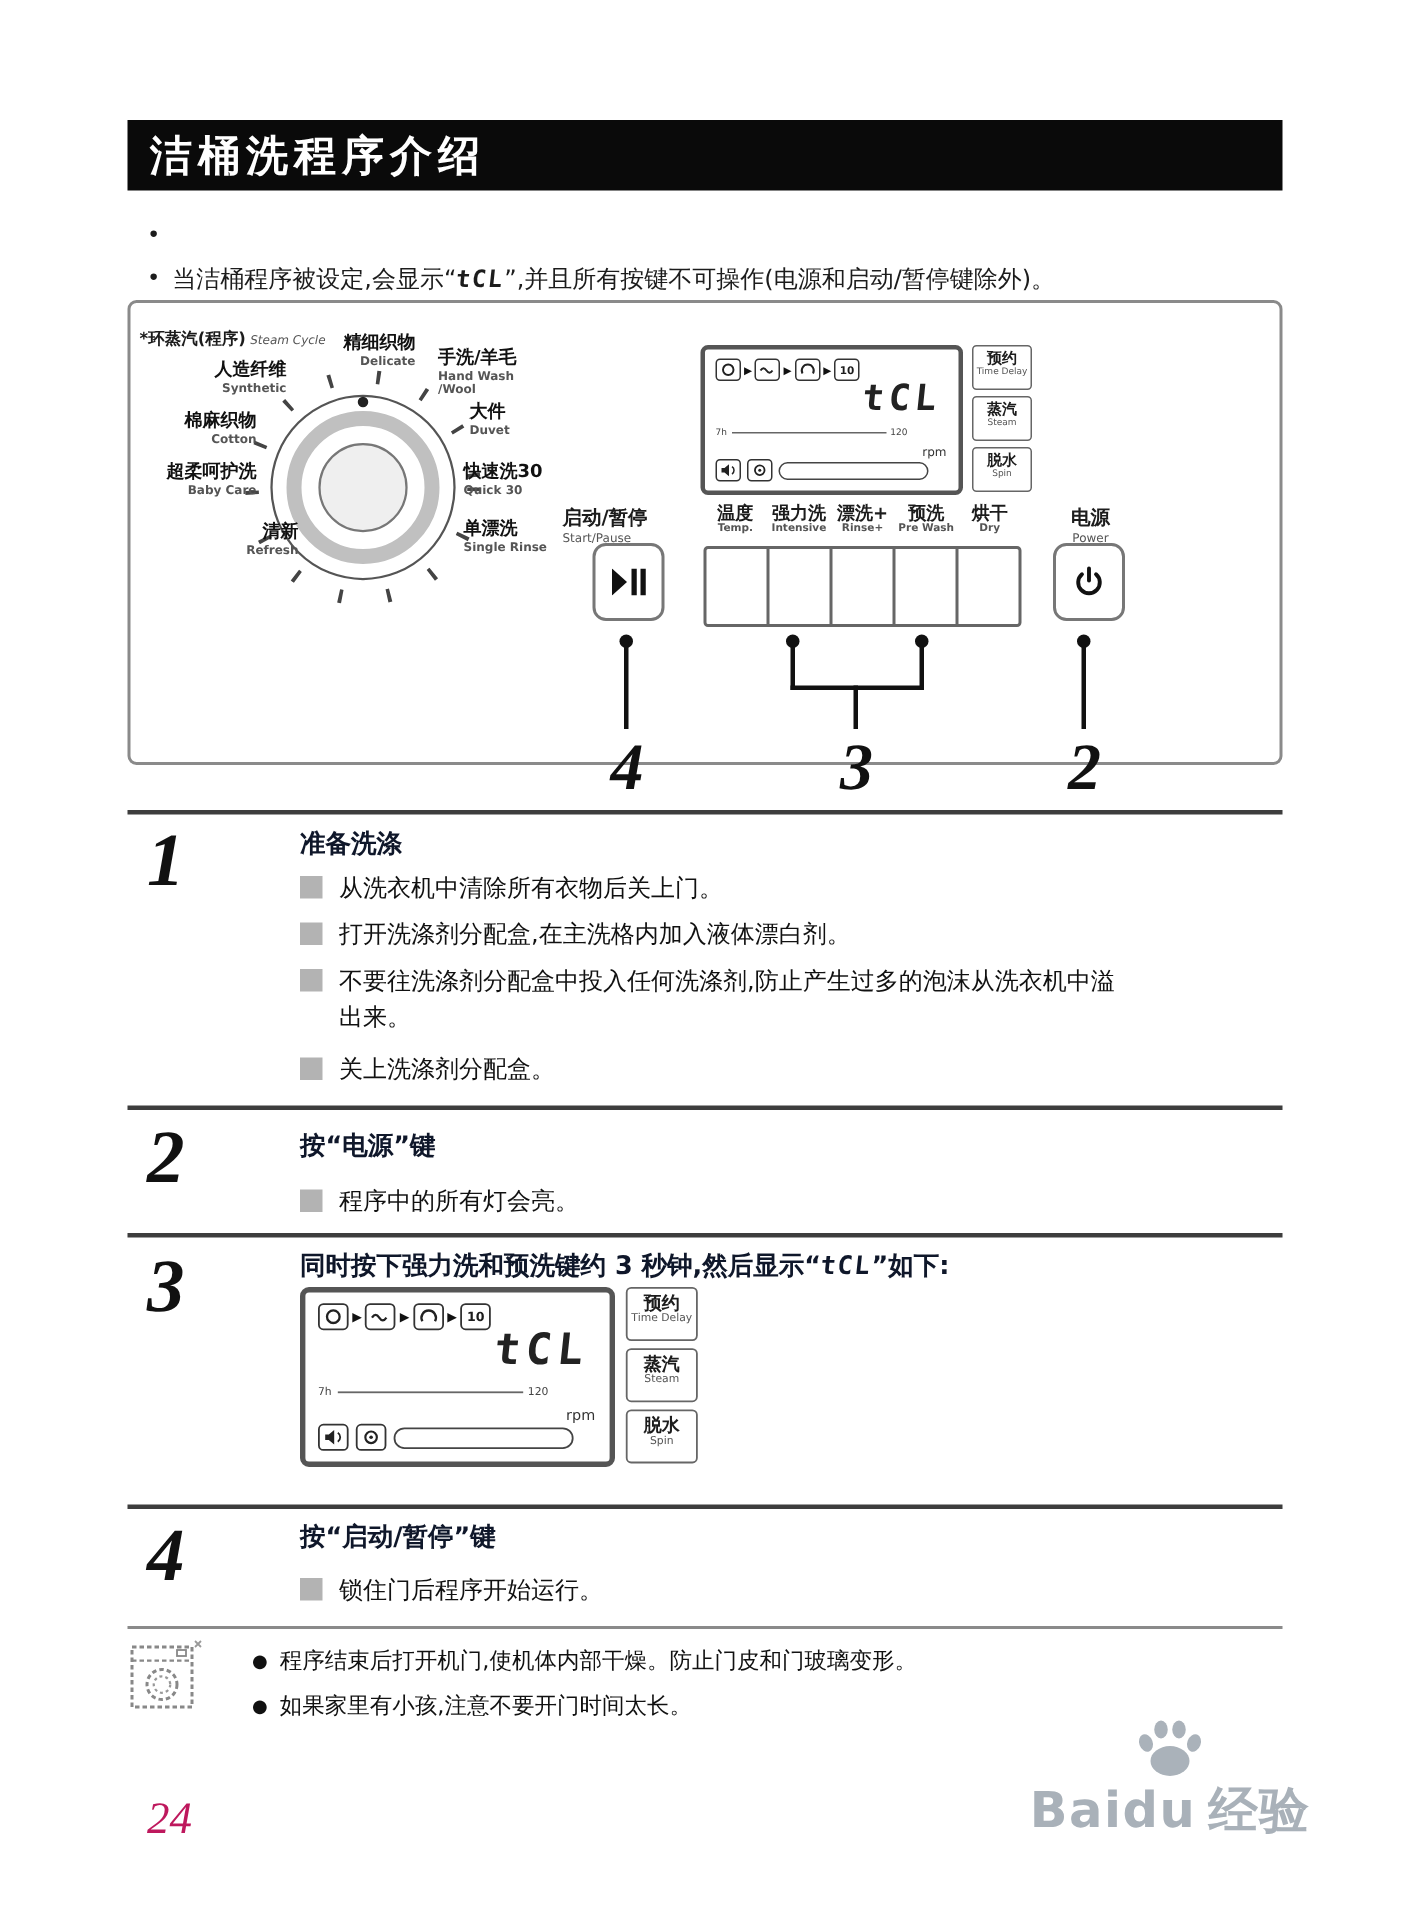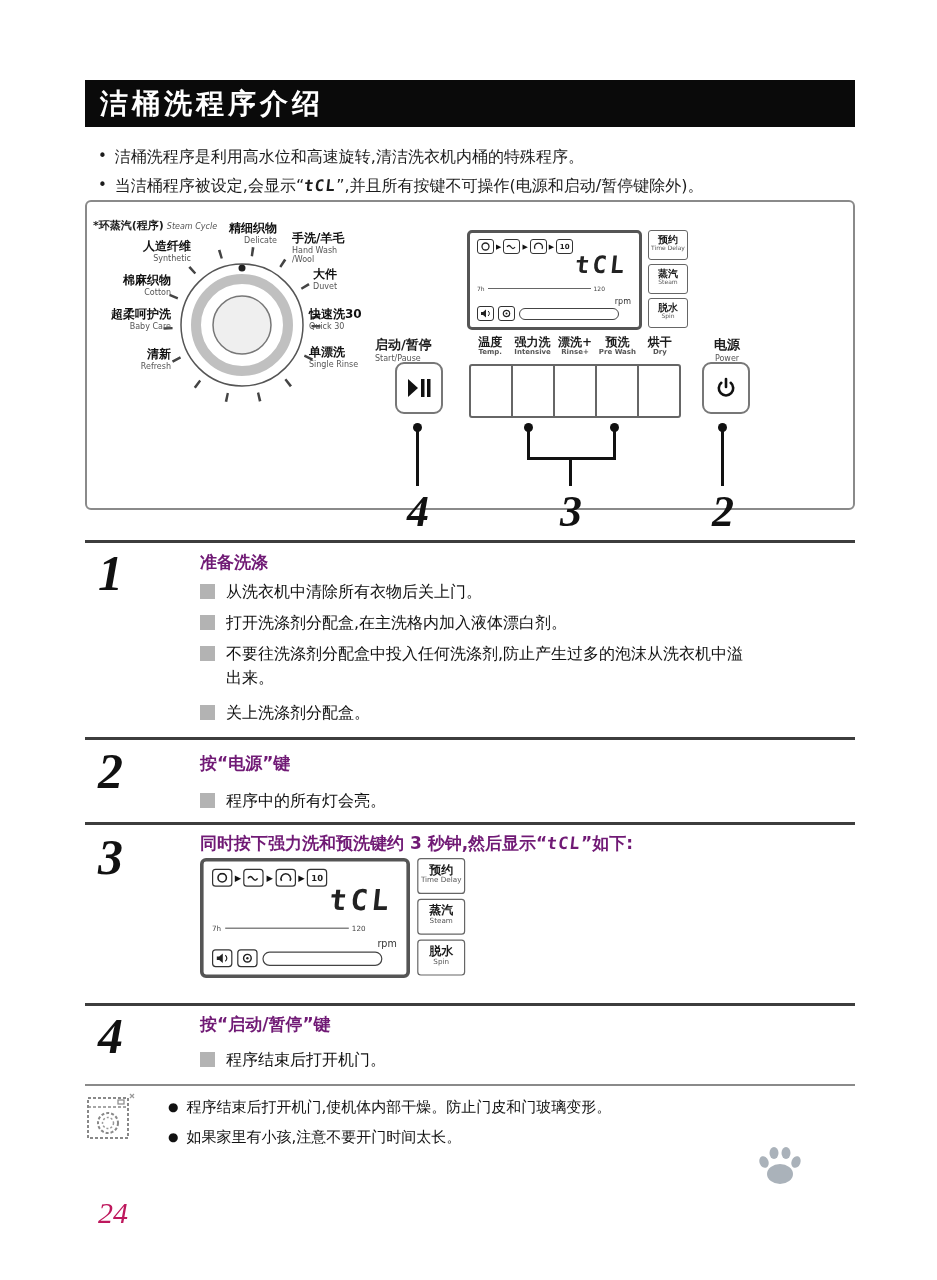--- a/index.html
+++ b/index.html
@@ -11,21 +11,21 @@
     font-size:28px;font-weight:700;line-height:47px;padding-left:15px;letter-spacing:4px}
 
   
   .intro{position:absolute;left:98px;top:142px;width:760px;font-size:16px;color:#1c1c1c}
   .ib{display:flex;gap:8px;line-height:29px}
   .ib .dot{font-size:15px;line-height:29px}
 
   
   .diagram{position:absolute;left:85px;top:200px;width:770px;height:310px;border:2px solid #8a8a8a;border-radius:6px;background:#fff}
   .dlabel{position:absolute;font-size:12px;font-weight:700;color:#111;line-height:1.15}
-  .dlabel .en{display:block;font-size:8px;color:#555;font-weight:400}
+  .dlabel .en{display:block;font-size:8px;color:#555;font-weight:700}
   .dlabel.right{text-align:right}
   .steam{position:absolute;left:6px;top:16px;font-size:11px;font-weight:700}
   .steam .en{font-size:8px;color:#555;font-weight:400;font-style:italic;margin-left:3px}
 
   .dialsvg{position:absolute;left:60px;top:28px}
 
   .sp-label{position:absolute;left:288px;top:134px;width:80px;text-align:left;font-size:13px;font-weight:700}
   .sp-label .en{display:block;font-size:8px;color:#555;font-weight:400}
   .round-btn{position:absolute;width:48px;height:52px;border:2px solid #777;border-radius:9px;display:flex;align-items:center;justify-content:center;background:#fff}
   .sp-btn{left:308px;top:160px}
@@ -64,21 +64,21 @@
   .vline{position:absolute;width:3px;background:#111}
   .hline{position:absolute;height:3px;background:#111}
   .cdot{position:absolute;width:9px;height:9px;border-radius:50%;background:#111}
   .callout-num{position:absolute;width:40px;text-align:center;font-family:"Liberation Serif","DejaVu Serif",serif;
     font-style:italic;font-weight:700;font-size:44px;color:#111}
 
   
   .rule{position:absolute;left:85px;width:770px;height:3px;background:#3d3d3d}
   .rule.thin{height:2px;background:#8a8a8a}
   .step-num{position:absolute;left:98px;font-family:"Liberation Serif","DejaVu Serif",serif;font-style:italic;font-weight:700;font-size:50px;color:#111}
-  .step-title{position:absolute;left:200px;font-size:17px;font-weight:700;color:#701a75}
+  .step-title{position:absolute;left:200px;font-size:17px;font-weight:700;color:#0f172a}
   .seg-inline{font-family:"DejaVu Sans Mono","Liberation Mono",monospace;font-weight:700;letter-spacing:1px;transform:skewX(-6deg);display:inline-block}
   .sq-bullet{position:absolute;left:200px;display:flex;gap:11px;font-size:16px;color:#111;line-height:1.5}
   .sq-bullet .sq{flex:0 0 15px;width:15px;height:15px;background:#b3b3b3;margin-top:4px}
   .sq-bullet .txt{display:block}
   .w520{width:520px}
 
   .dg2{left:200px;top:858px;transform:scale(1.2);transform-origin:0 0}
 
   
   .note-icon{position:absolute;left:82px;top:1090px}
@@ -96,21 +96,20 @@
 </head>
 <body>
 
 <div class="page">
 
   <div class="header">洁桶洗程序介绍</div>
 
   <div class="intro">
     <div class="ib">
       <span class="dot">•</span>
-      <span>洁桶洗程序是利用高水位和高速旋转,清洁洗衣机内桶的特殊程序。</span>
     </div>
     <div class="ib">
       <span class="dot">•</span>
       <span>
         <span>当洁桶程序被设定,会显示“</span><span class="seg-inline">tCL</span><span>”,并且所有按键不可操作(电源和启动/暂停键除外)。</span>
       </span>
     </div>
   </div>
 
   <div class="diagram">
@@ -149,21 +148,21 @@
       <span class="en">Duvet</span>
     </div>
     <div class="dlabel right" style="left:0px;top:106px;width:84px">
       <span>超柔呵护洗</span>
       <span class="en">Baby Care</span>
     </div>
     <div class="dlabel" style="left:222px;top:106px">
       <span>快速洗30</span>
       <span class="en">Quick 30</span>
     </div>
-    <div class="dlabel right" style="left:24px;top:146px;width:60px">
+    <div class="dlabel right" style="left:52px;top:146px;width:60px">
       <span>清新</span>
       <span class="en">Refresh</span>
     </div>
     <div class="dlabel" style="left:222px;top:144px">
       <span>单漂洗</span>
       <span class="en">Single Rinse</span>
     </div>
 
     <div class="sp-label">
       <span>启动/暂停</span>
@@ -389,21 +388,21 @@
         <span class="en">Spin</span>
       </div>
     </div>
   </div>
 
   <div class="rule" style="top:1003px"></div>
   <div class="step-num" style="top:1007px">4</div>
   <div class="step-title" style="top:1013px">按“启动/暂停”键</div>
   <div class="sq-bullet" style="top:1048px">
     <span class="sq"></span>
-    <span class="txt">程序结束后打开机门。</span>
+    <span class="txt">锁住门后程序开始运行。</span>
   </div>
 
   <div class="rule thin" style="top:1084px"></div>
   <svg class="note-icon" width="54" height="54">
     <rect x="6" y="8" width="40" height="40" fill="none" stroke="#888" stroke-width="2" stroke-dasharray="3 2"></rect>
     <line x1="6" y1="17" x2="46" y2="17" stroke="#888" stroke-width="1.5" stroke-dasharray="3 2"></line>
     <rect x="36" y="10" width="6" height="4" fill="none" stroke="#888" stroke-width="1.2"></rect>
     <circle cx="26" cy="33" r="10" fill="none" stroke="#888" stroke-width="2" stroke-dasharray="3 2"></circle>
     <circle cx="26" cy="33" r="5.5" fill="none" stroke="#999" stroke-width="1.5" stroke-dasharray="2 2"></circle>
     <path d="M48,4 l4,4 M52,4 l-4,4" stroke="#999" stroke-width="1.2"></path>
@@ -420,15 +419,18 @@
   <div class="page-num">24</div>
 
   <div class="wm">
     <svg width="46" height="40" viewBox="0 0 46 40">
       <ellipse cx="23" cy="28" rx="13" ry="10" fill="#aab2ba"></ellipse>
       <ellipse cx="7" cy="16" rx="4.5" ry="6" fill="#aab2ba" transform="rotate(-20 7 16)"></ellipse>
       <ellipse cx="17" cy="7" rx="4.5" ry="6" fill="#aab2ba"></ellipse>
       <ellipse cx="29" cy="7" rx="4.5" ry="6" fill="#aab2ba"></ellipse>
       <ellipse cx="39" cy="16" rx="4.5" ry="6" fill="#aab2ba" transform="rotate(20 39 16)"></ellipse>
     </svg>
+    <div class="wm-text">
+      <span>Baidu</span><span class="zh">经验</span>
+    </div>
   </div>
 
 </div>
 
 </body></html>

